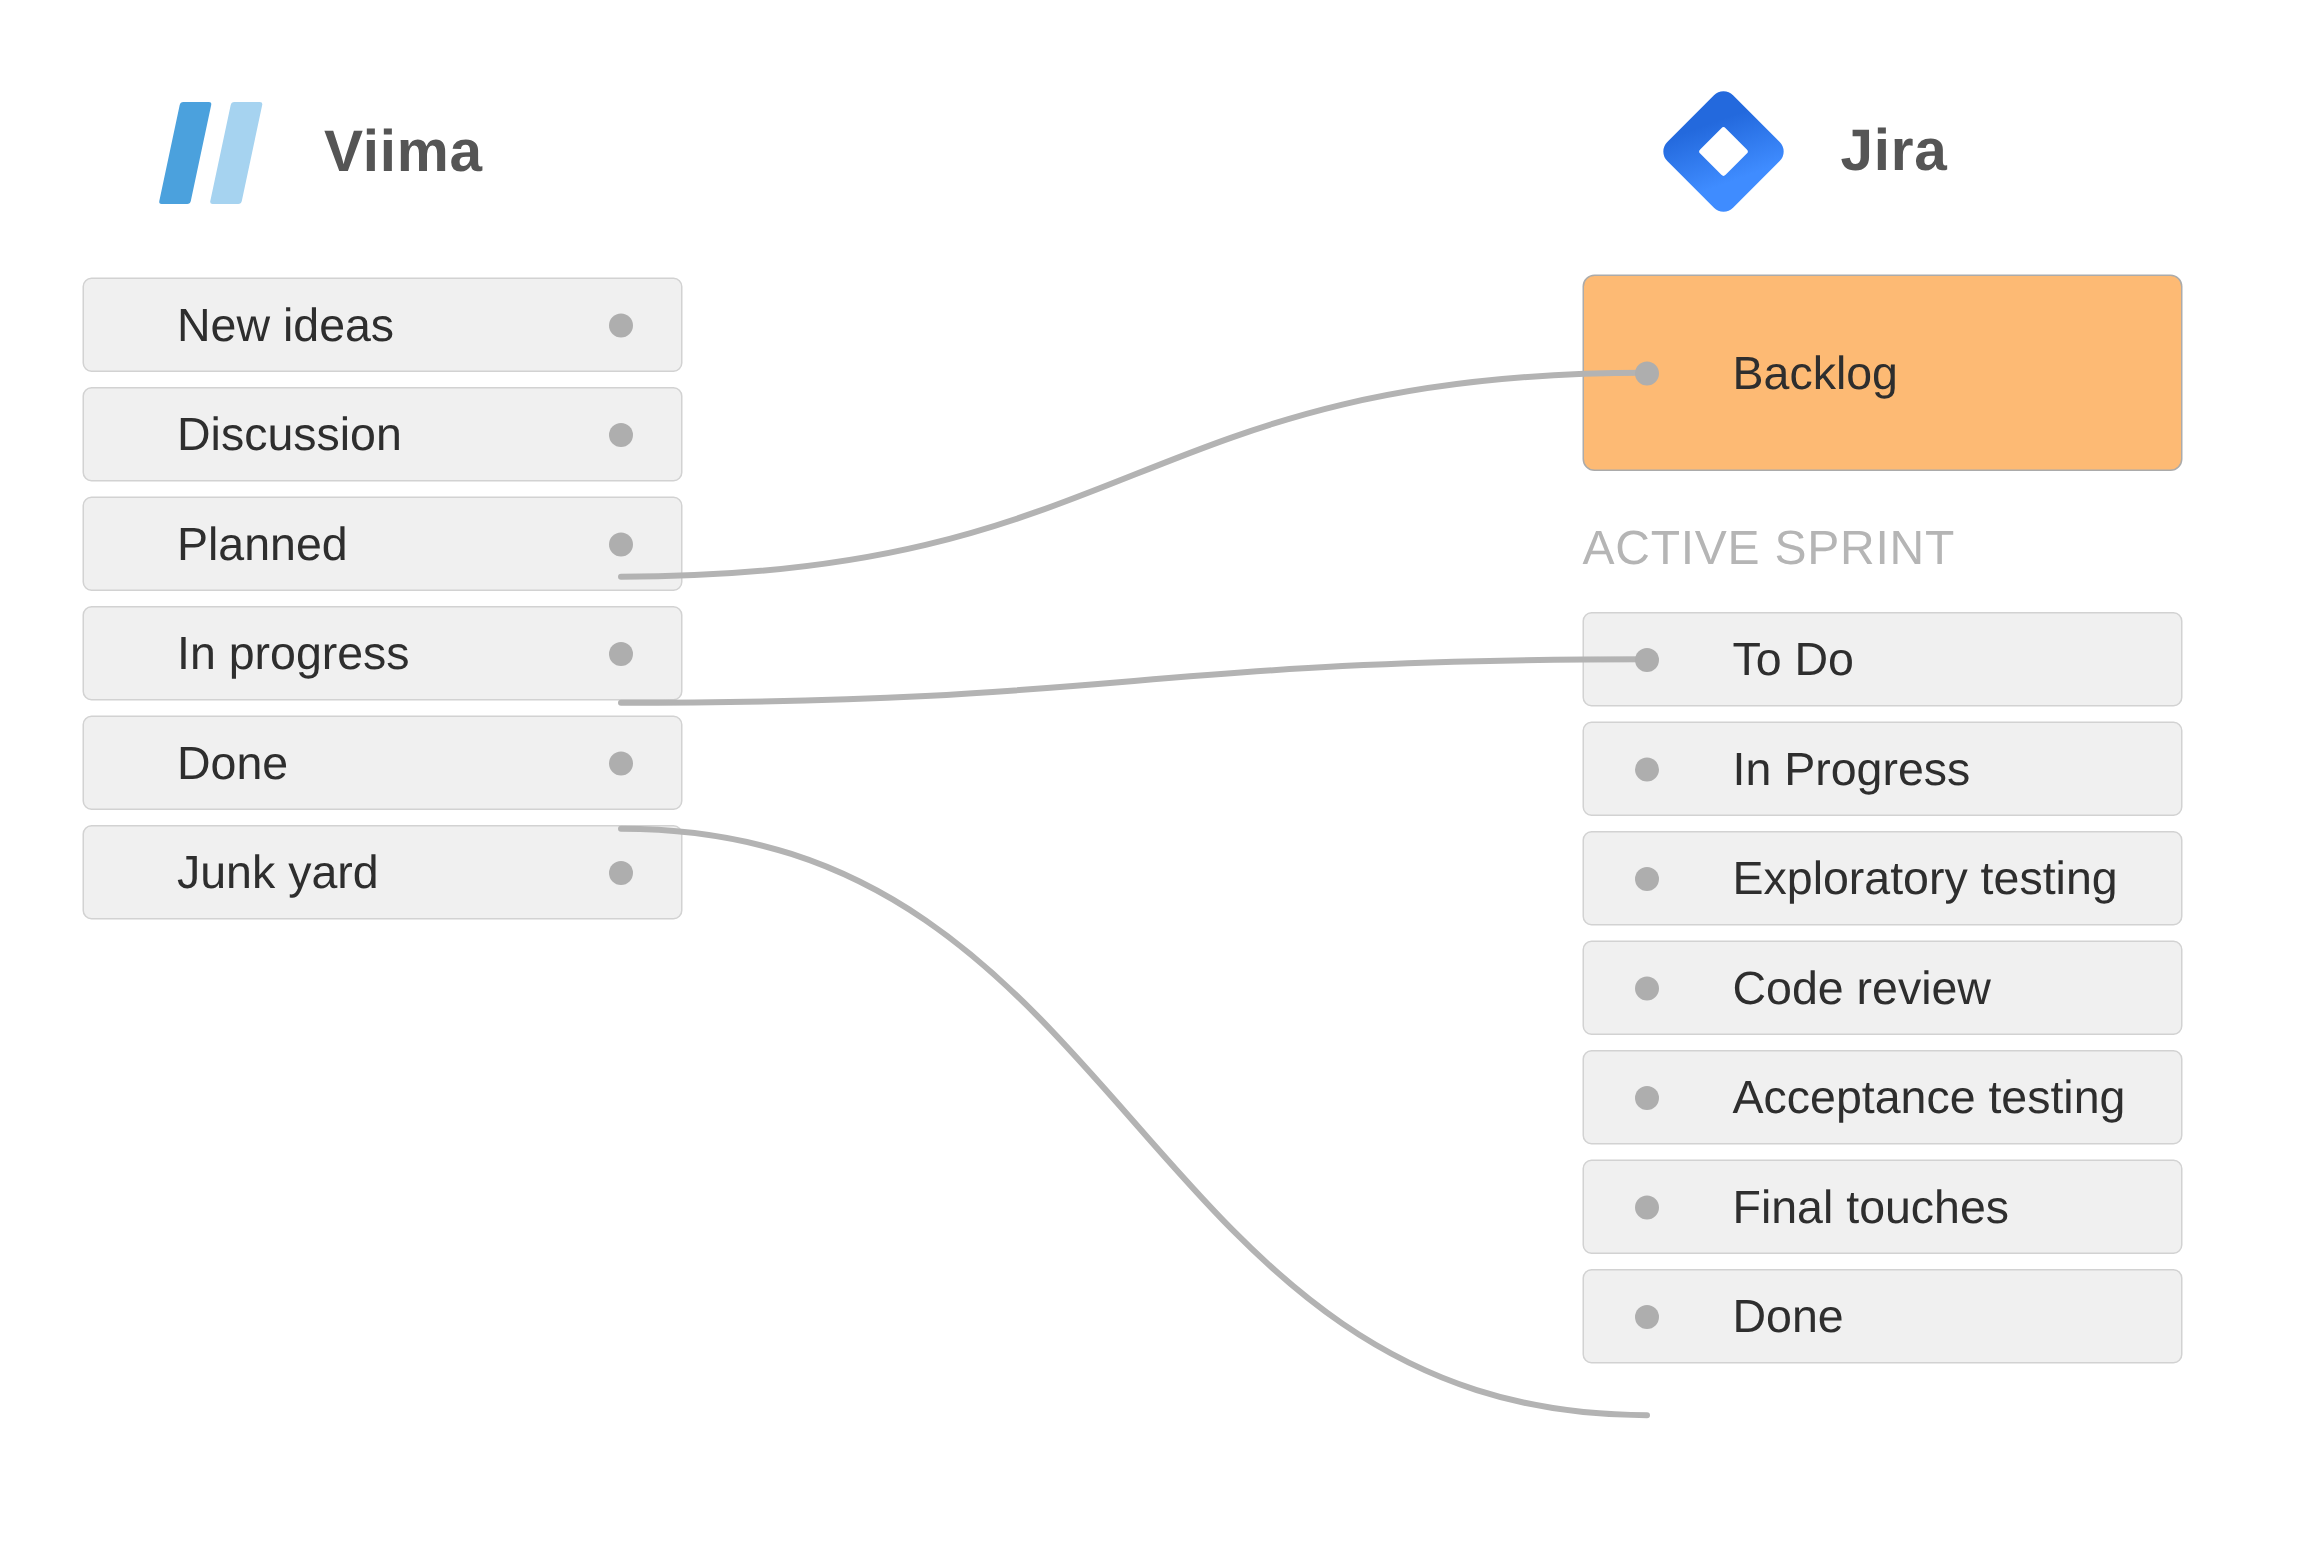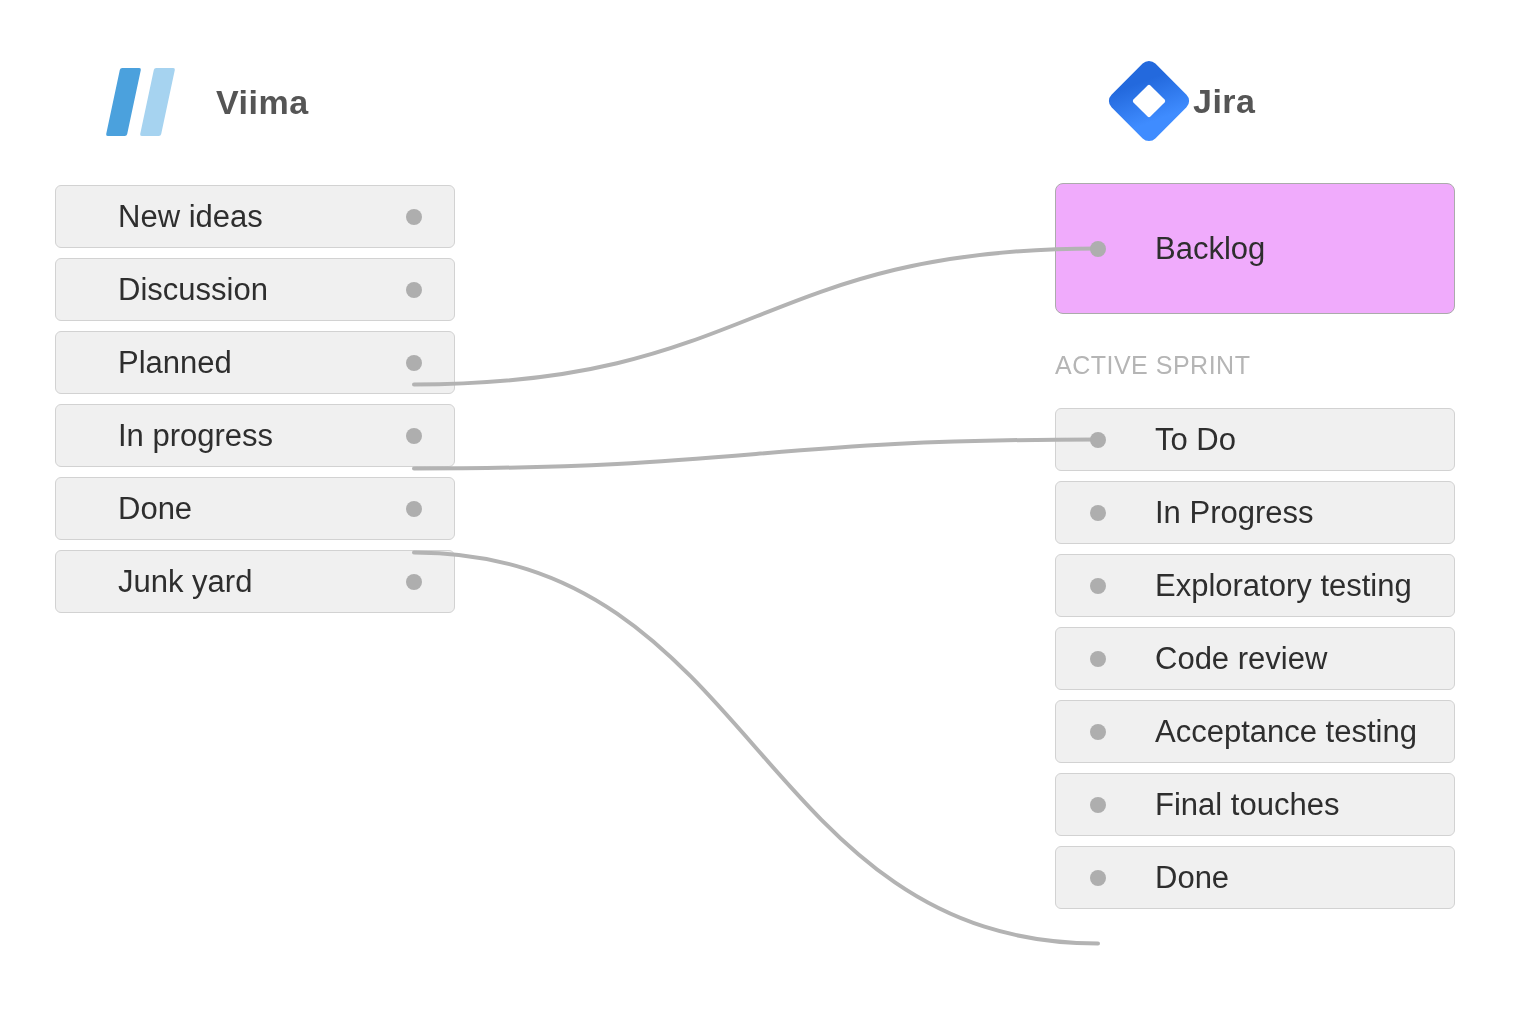--- a/index.html
+++ b/index.html
@@ -25,21 +25,21 @@
   .col-right { left: 1055px; width: 400px; }
 
   
   .brand {
     display: flex;
     align-items: center;
   }
   .brand-viima { margin-top: 64px; height: 76px; }
   .brand-jira  { margin-top: 55px; height: 92px; }
   .brand-title {
-    font-size: 34px;
+    font-size: 39px;
     font-weight: bold;
     color: #555555;
     letter-spacing: 0.5px;
   }
   .viima-logo {
     margin-left: 58px;
     display: flex;
     gap: 13px;
     height: 68px;
   }
@@ -71,21 +71,21 @@
   }
   .jira-hole {
     position: absolute;
     left: 19px;
     top: 19px;
     width: 24px;
     height: 24px;
     border-radius: 2px;
     background: #ffffff;
   }
-  .brand-jira .brand-title { }
+  .brand-jira .brand-title { margin-left: 34px; }
 
   
   .status-row {
     position: relative;
     box-sizing: border-box;
     height: 63px;
     margin-top: 10px;
     background: #f0f0f0;
     border: 1px solid #d2d2d2;
     border-radius: 6px;
@@ -110,31 +110,31 @@
     background: #aeaeae;
     z-index: 3;
   }
   .col-left  .dot { right: 32px; }
   .col-right .dot { left: 34px; }
 
   
   .status-row.backlog {
     margin-top: 36px;
     height: 131px;
-    background: #f0abfc;
+    background: #fdba74;
     border: 1px solid #ababab;
     border-radius: 8px;
     text-align: right;
   }
 
   .section-label {
     margin: 36px 0 28px 0;
     height: 30px;
     line-height: 30px;
-    font-size: 25px;
+    font-size: 32px;
     color: #b5b5b5;
     letter-spacing: 0.5px;
   }
 
   
   #wires {
     position: absolute;
     left: 0;
     top: 0;
     z-index: 2;

